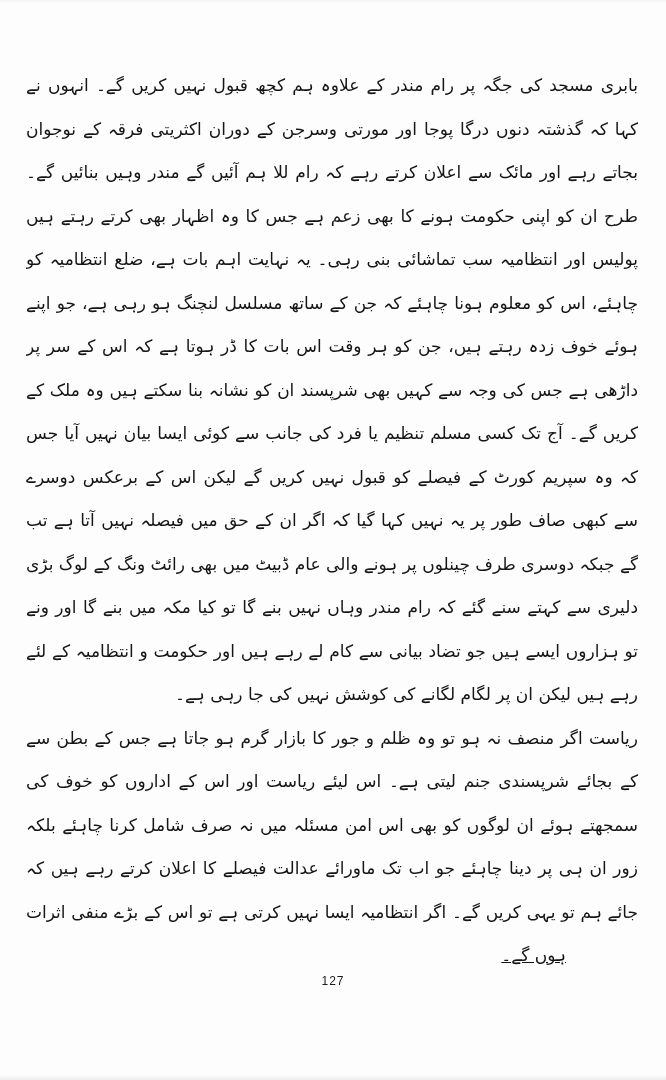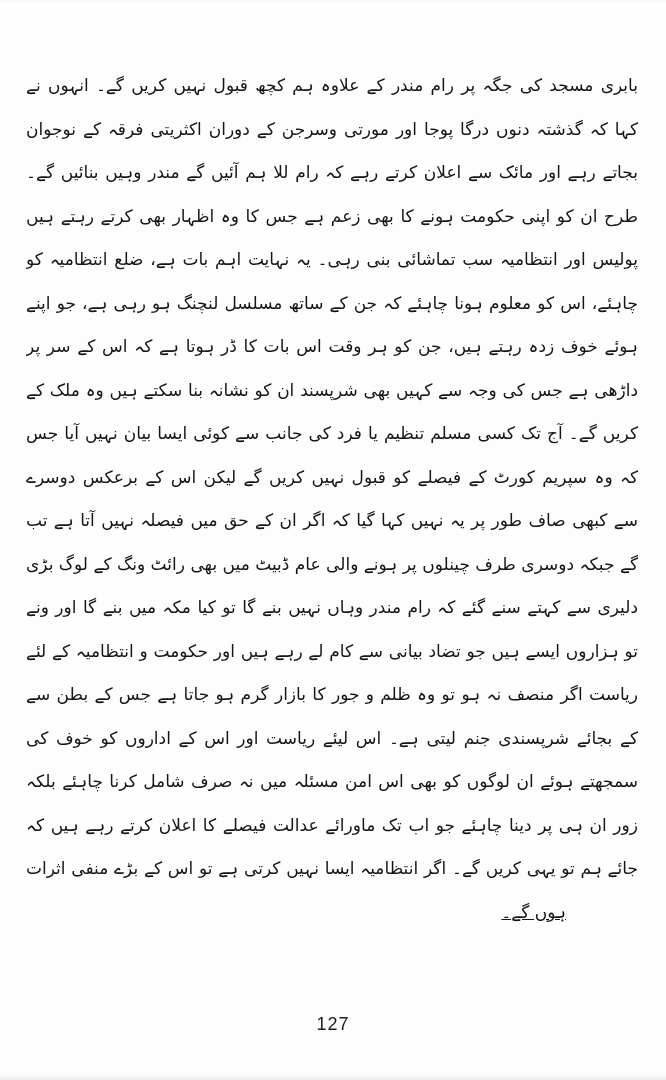--- a/index.html
+++ b/index.html
@@ -43,25 +43,24 @@
     padding-right: 72px;
     text-decoration: underline;
   }
   .page-number {
     position: absolute;
     top: 974px;
     left: 0;
     width: 100%;
     text-align: center;
     font-family: "Liberation Sans", sans-serif;
-    font-size: 18px;
+    font-size: 12px;
     letter-spacing: 1px;
     color: #1c1c1c;
     direction: ltr;
-    margin-top: 40px;
   }
   .scan-edge-bottom {
     position: absolute;
     bottom: 0;
     left: 0;
     width: 100%;
     height: 5px;
     background: linear-gradient(to top, #ececec, rgba(255,255,255,0));
   }
   .scan-edge-top {
@@ -88,20 +87,21 @@
         <div class="line">پولیس اور انتظامیہ سب تماشائی بنی رہی۔ یہ نہایت اہم بات ہے، ضلع انتظامیہ کو اس بات کو سمجھنا</div>
         <div class="line">چاہئے، اس کو معلوم ہونا چاہئے کہ جن کے ساتھ مسلسل لنچنگ ہو رہی ہے، جو اپنے گھروں سے نکلتے</div>
         <div class="line">ہوئے خوف زدہ رہتے ہیں، جن کو ہر وقت اس بات کا ڈر ہوتا ہے کہ اس کے سر پر ٹوپی یا چہرے پر</div>
         <div class="line">داڑھی ہے جس کی وجہ سے کہیں بھی شرپسند ان کو نشانہ بنا سکتے ہیں وہ ملک کے حالات کیا خراب</div>
         <div class="line">کریں گے۔ آج تک کسی مسلم تنظیم یا فرد کی جانب سے کوئی ایسا بیان نہیں آیا جس میں یہ کہا گیا ہو</div>
         <div class="line">کہ وہ سپریم کورٹ کے فیصلے کو قبول نہیں کریں گے لیکن اس کے برعکس دوسرے فریق کی جانب</div>
         <div class="line">سے کبھی صاف طور پر یہ نہیں کہا گیا کہ اگر ان کے حق میں فیصلہ نہیں آتا ہے تب بھی وہ تسلیم کریں</div>
         <div class="line">گے جبکہ دوسری طرف چینلوں پر ہونے والی عام ڈبیٹ میں بھی رائٹ ونگ کے لوگ بڑی دیدہ</div>
         <div class="line">دلیری سے کہتے سنے گئے کہ رام مندر وہاں نہیں بنے گا تو کیا مکہ میں بنے گا اور ونے کٹیار کی طرح</div>
         <div class="line">تو ہزاروں ایسے ہیں جو تضاد بیانی سے کام لے رہے ہیں اور حکومت و انتظامیہ کے لئے چیلنج بن</div>
+        <div class="line last">رہے ہیں لیکن ان پر لگام لگانے کی کوشش نہیں کی جا رہی ہے۔</div>
       </div>
       <div class="para">
         <div class="line">ریاست اگر منصف نہ ہو تو وہ ظلم و جور کا بازار گرم ہو جاتا ہے جس کے بطن سے امن و امان</div>
         <div class="line">کے بجائے شرپسندی جنم لیتی ہے۔ اس لیئے ریاست اور اس کے اداروں کو خوف کی نفسیات کو</div>
         <div class="line">سمجھتے ہوئے ان لوگوں کو بھی اس امن مسئلہ میں نہ صرف شامل کرنا چاہئے بلکہ سب سے زیادہ</div>
         <div class="line">زور ان ہی پر دینا چاہئے جو اب تک ماورائے عدالت فیصلے کا اعلان کرتے رہے ہیں کہ کچھ بھی ہو</div>
         <div class="line">جائے ہم تو یہی کریں گے۔ اگر انتظامیہ ایسا نہیں کرتی ہے تو اس کے بڑے منفی اثرات مرتب</div>
         <div class="line last indent-right">ہوں گے۔</div>
       </div>
     </div>

